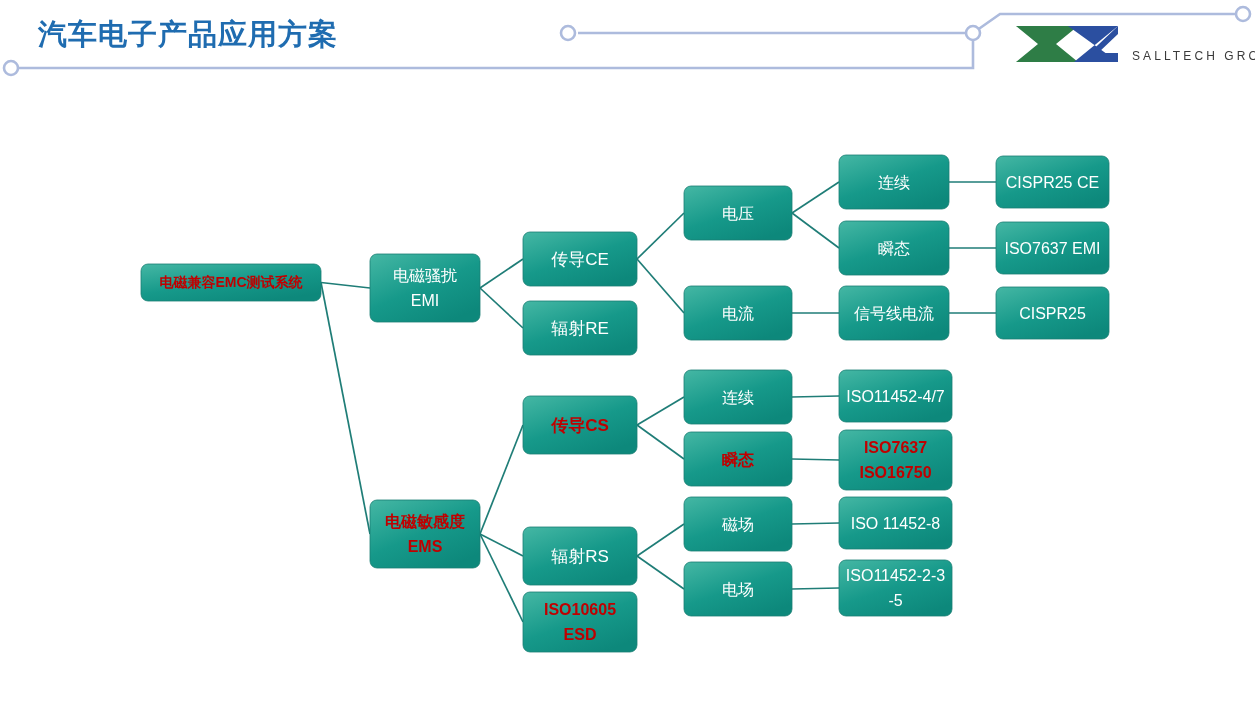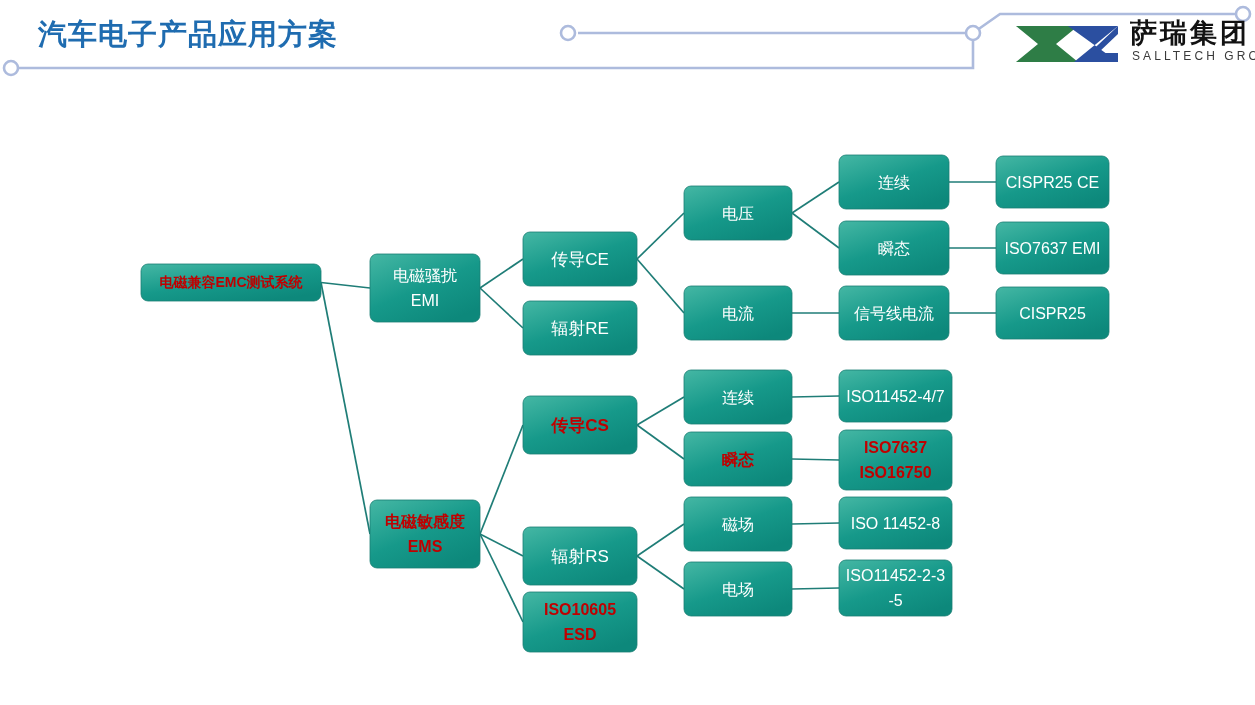--- a/index.html
+++ b/index.html
@@ -65,21 +65,20 @@
 
   <div class="slide-title">汽车电子产品应用方案</div>
 
 
   <div class="logo-wrap">
     <svg class="logo-mark" viewBox="0 0 112 44" width="112" height="44">
       <polygon points="4,4 66,4 44,22 66,40 4,40 26,22" fill="#2e7d46"></polygon>
       <polygon points="50,4 108,4 70,40 108,40 108,31 88,31 108,12 108,4" fill="#2b4fa0" transform="translate(-2,0)"></polygon>
       <polygon points="56,4 106,4 62,40 106,40" fill="#2b4fa0"></polygon>
     </svg>
-    <div class="logo-cn">萨瑞集团</div>
     <div class="logo-en">SALLTECH GROUP</div>
   </div>
 
   <svg id="diagram" viewBox="0 0 1255 560" width="1255" height="560">
     <defs>
       <linearGradient id="nodeGrad" x1="0%" y1="0%" x2="70%" y2="100%">
         <stop offset="0%" stop-color="#45b7a4"></stop>
         <stop offset="55%" stop-color="#16998a"></stop>
         <stop offset="100%" stop-color="#0d887b"></stop>
       </linearGradient>

